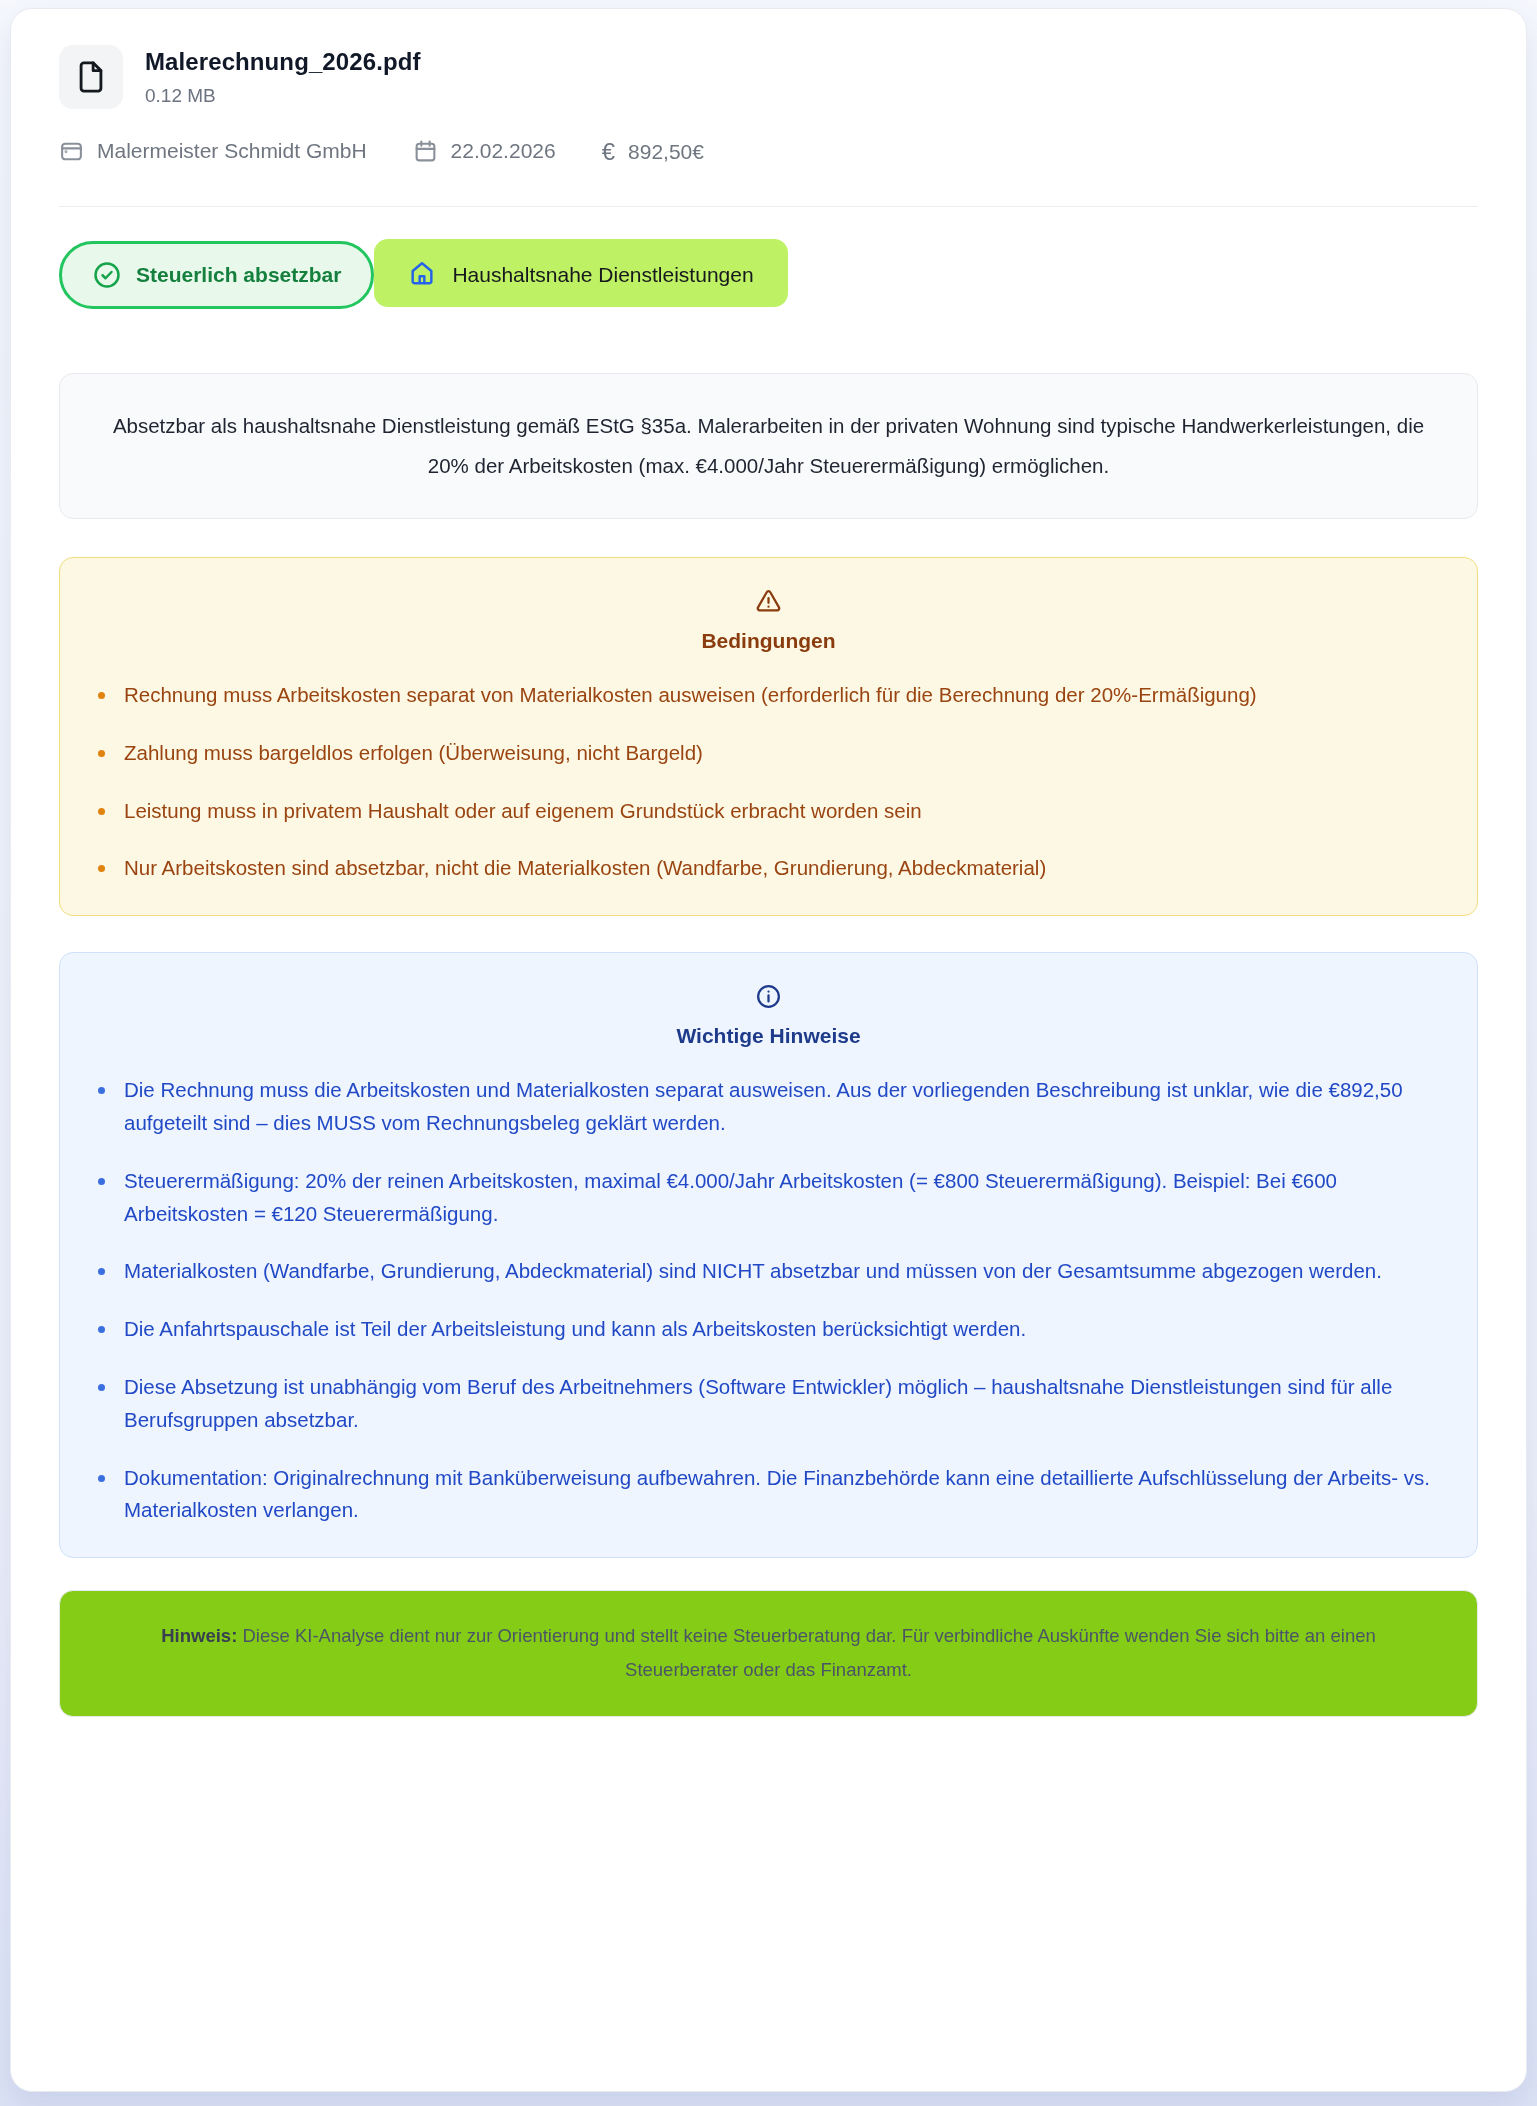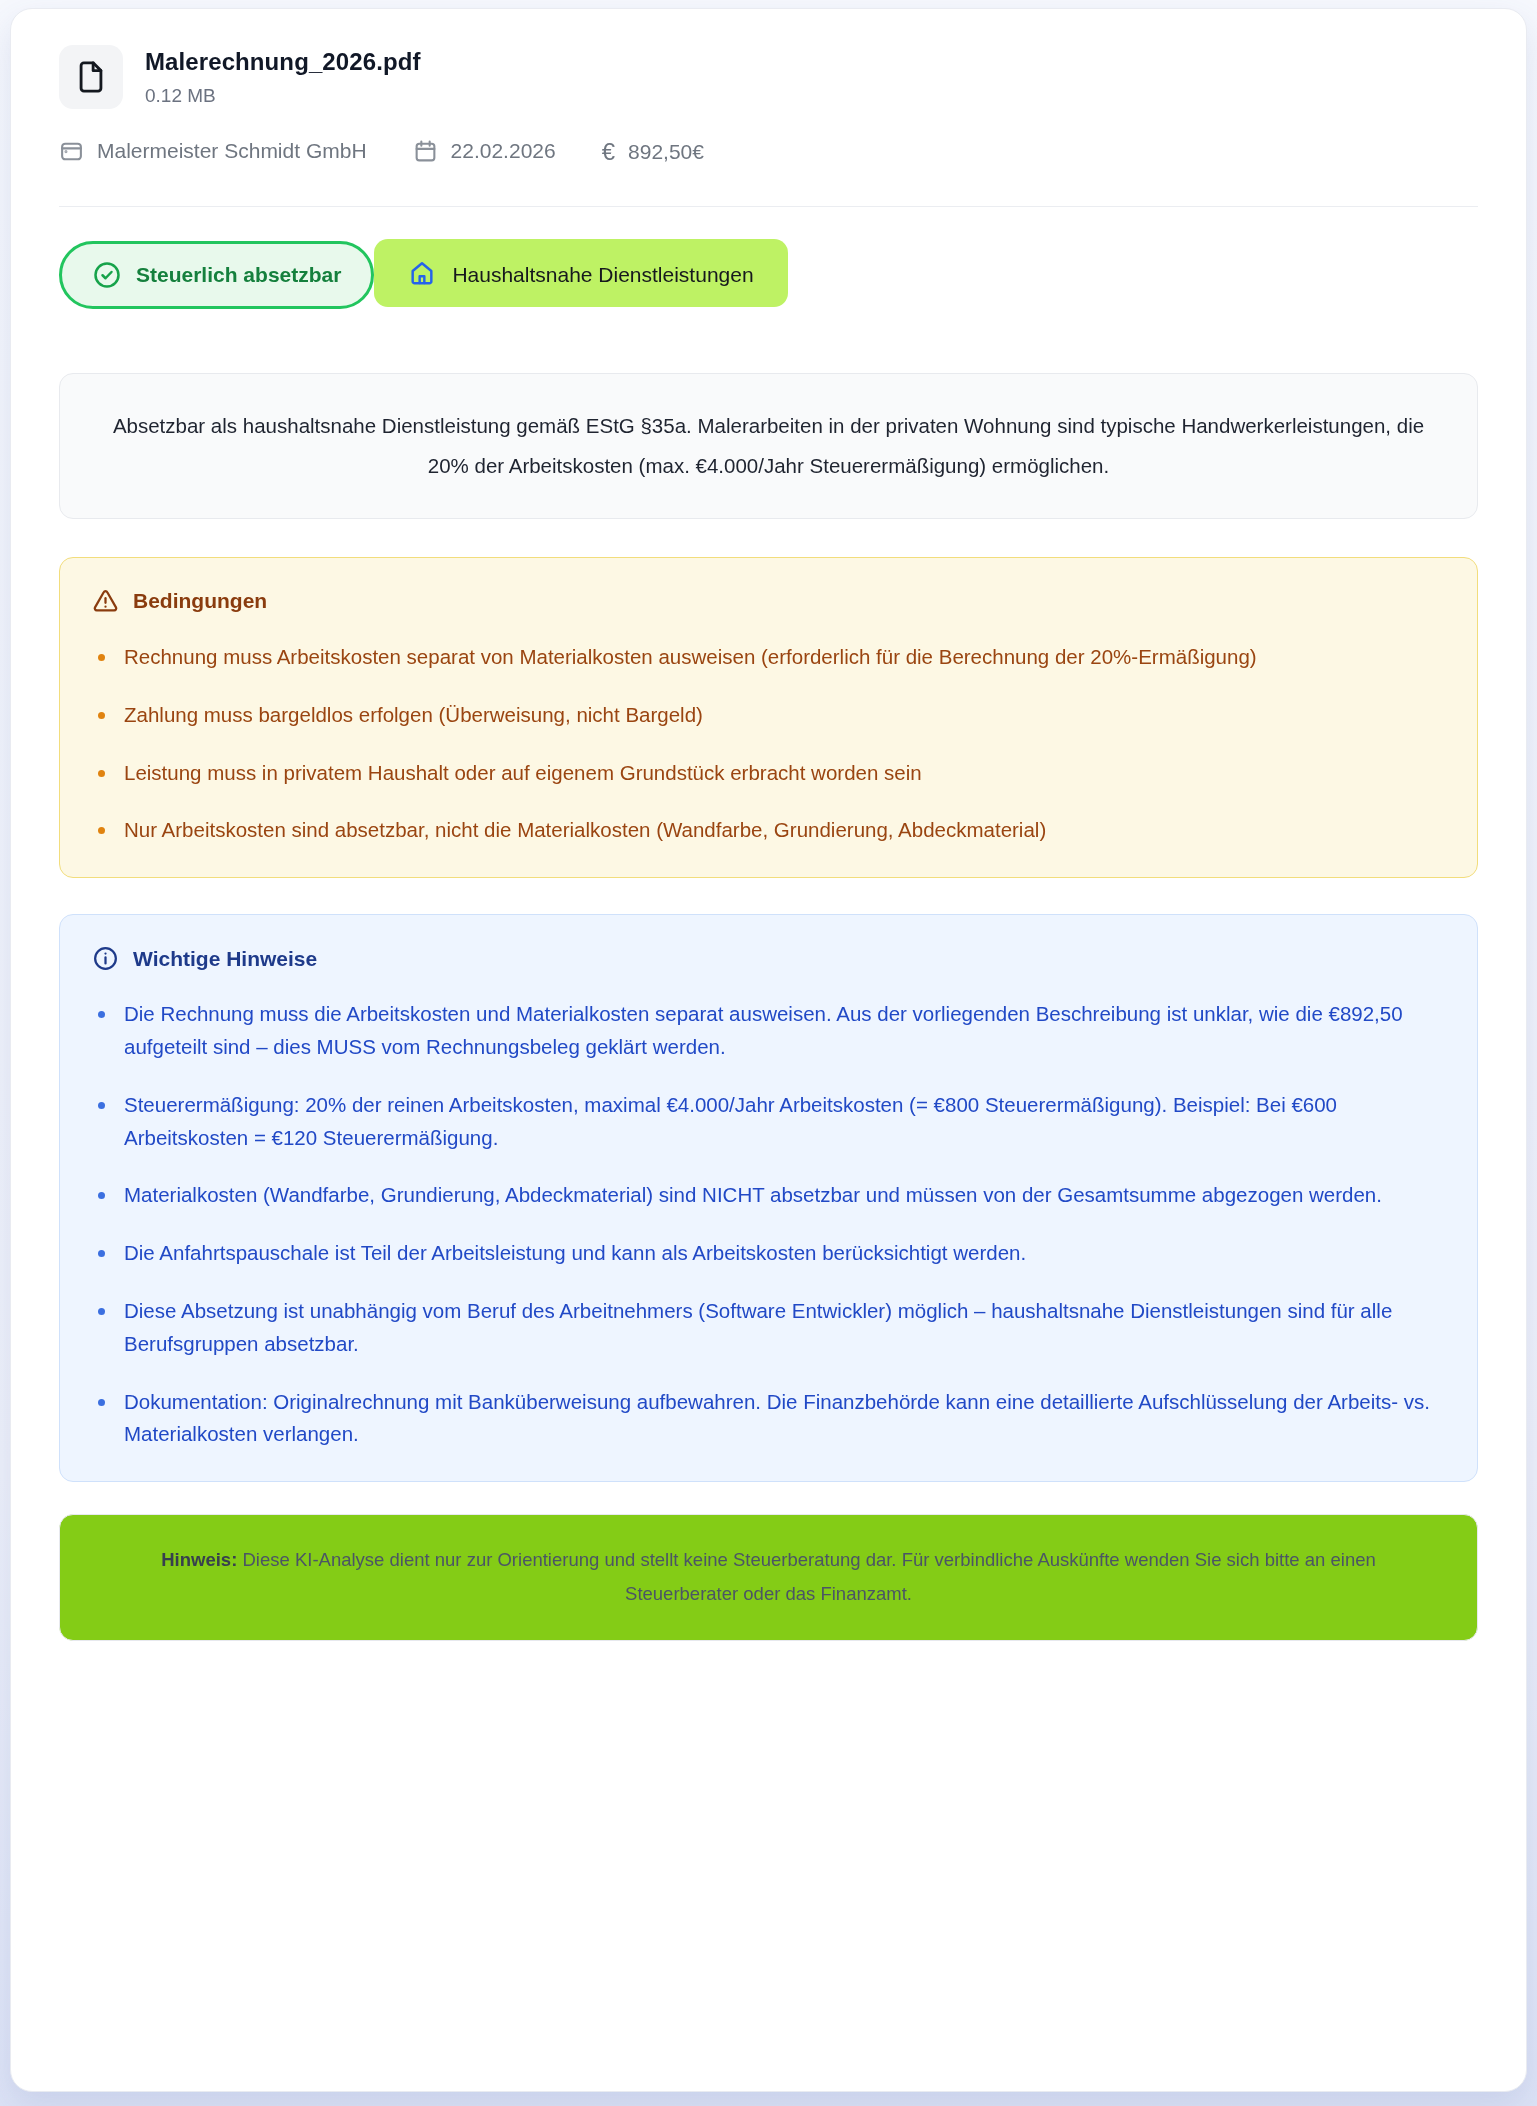--- a/index.html
+++ b/index.html
@@ -53,21 +53,21 @@
   
   .summary-box {
     margin-top:64px;
     background:#f9fafb; border:1px solid #e8eaee; border-radius:14px;
     padding:32px 38px;
     text-align:center;
     font-size:20.5px; line-height:1.95; color:#1f2430;
   }
   
   .notice { border-radius:14px; padding:30px 32px; }
-  .notice-head { display:flex; align-items:center; gap:14px; margin-bottom:26px; }
+  .notice-head { display:flex; align-items:center; gap:14px; margin-bottom:26px;flex-direction:column; }
   .notice-head .title { font-size:21px; font-weight:700; }
   .notice ul { list-style:none; }
   .notice li {
     position:relative; padding-left:32px;
     font-size:20.5px; line-height:1.6;
   }
   .notice li + li { margin-top:25px; }
   .notice li::before {
     content:""; position:absolute; left:6px; top:13px;
     width:7px; height:7px; border-radius:50%;

